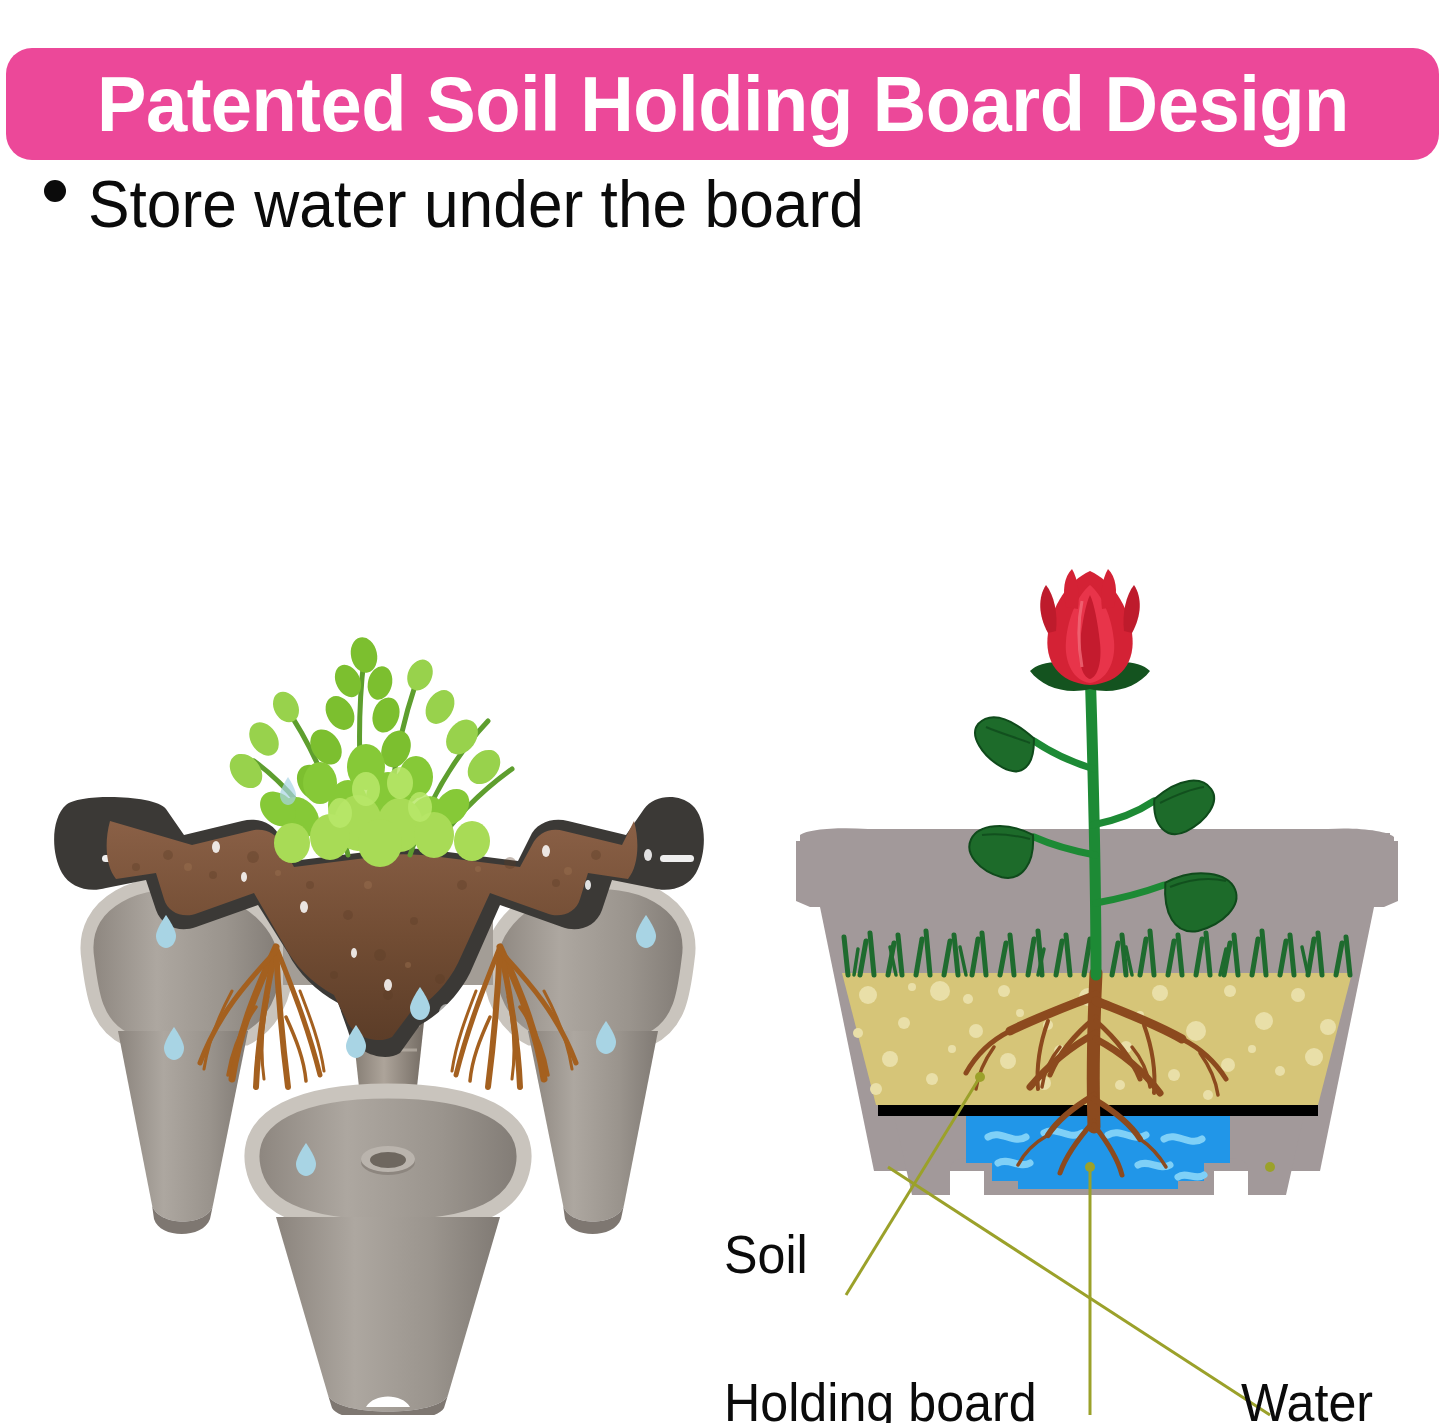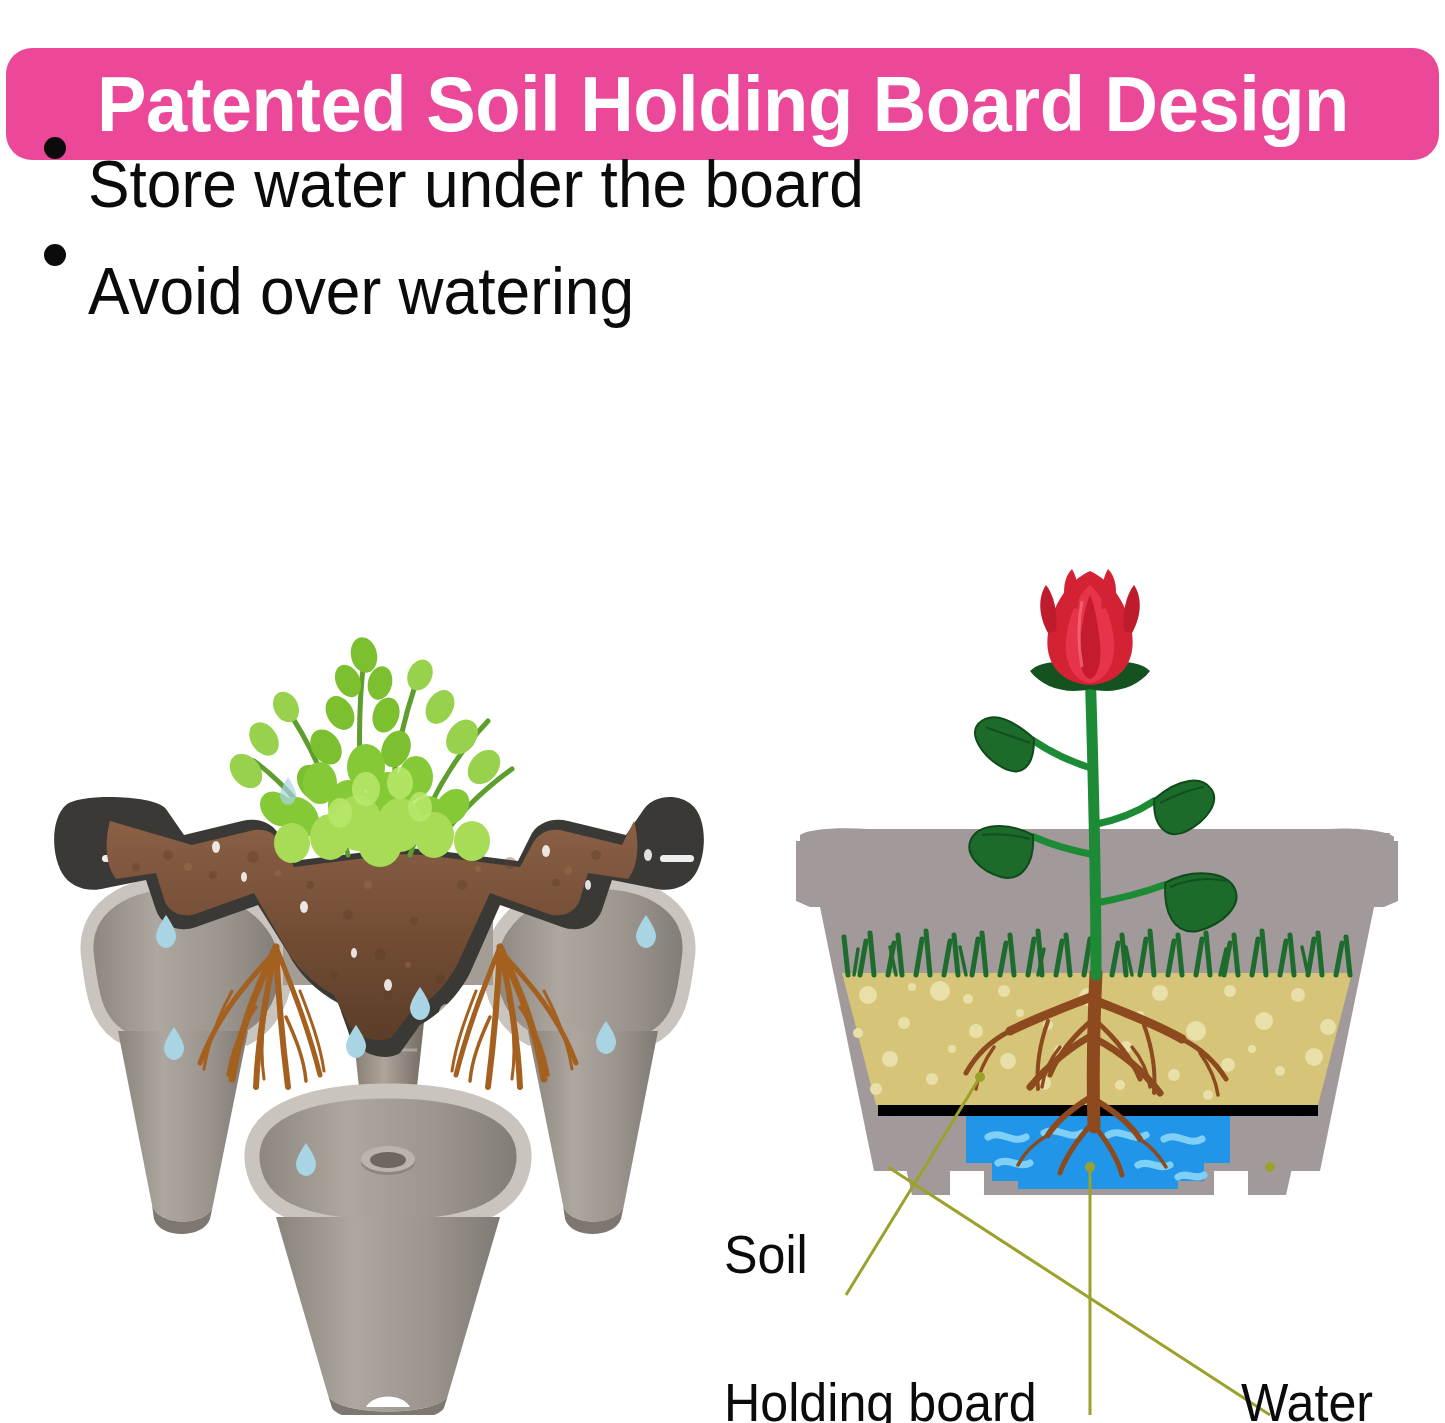--- a/index.html
+++ b/index.html
@@ -48,21 +48,21 @@
 
   
   #bullet-list {
     position: absolute;
     left: 44px;
     top: 150px;
     width: 1360px;
   }
   .bullet-row {
     display: flex;
-    align-items: flex-start;
+    align-items: center;
     height: 107px;
   }
   .bullet-dot {
     width: 22px;
     height: 22px;
     border-radius: 50%;
     background: #0b0b0b;
     flex: 0 0 auto;
     position: relative;
     top: -13px;
@@ -132,24 +132,20 @@
     <div id="header-title">Patented Soil Holding Board Design</div>
   </div>
 
   <div id="bullet-list">
 
     <div class="bullet-row">
       <span class="bullet-dot"></span>
       <span class="bullet-text">Store water under the board</span>
     </div>
 
-    <div class="bullet-row">
-      <span class="bullet-dot"></span>
-      <span class="bullet-text">Avoid over watering</span>
-    </div>
 
 
 
   </div>
 
   <div id="illustrations">
 
     <div id="left-photo">
       <svg width="680" height="860" viewBox="0 0 680 860" xmlns="http://www.w3.org/2000/svg">
         <defs>

